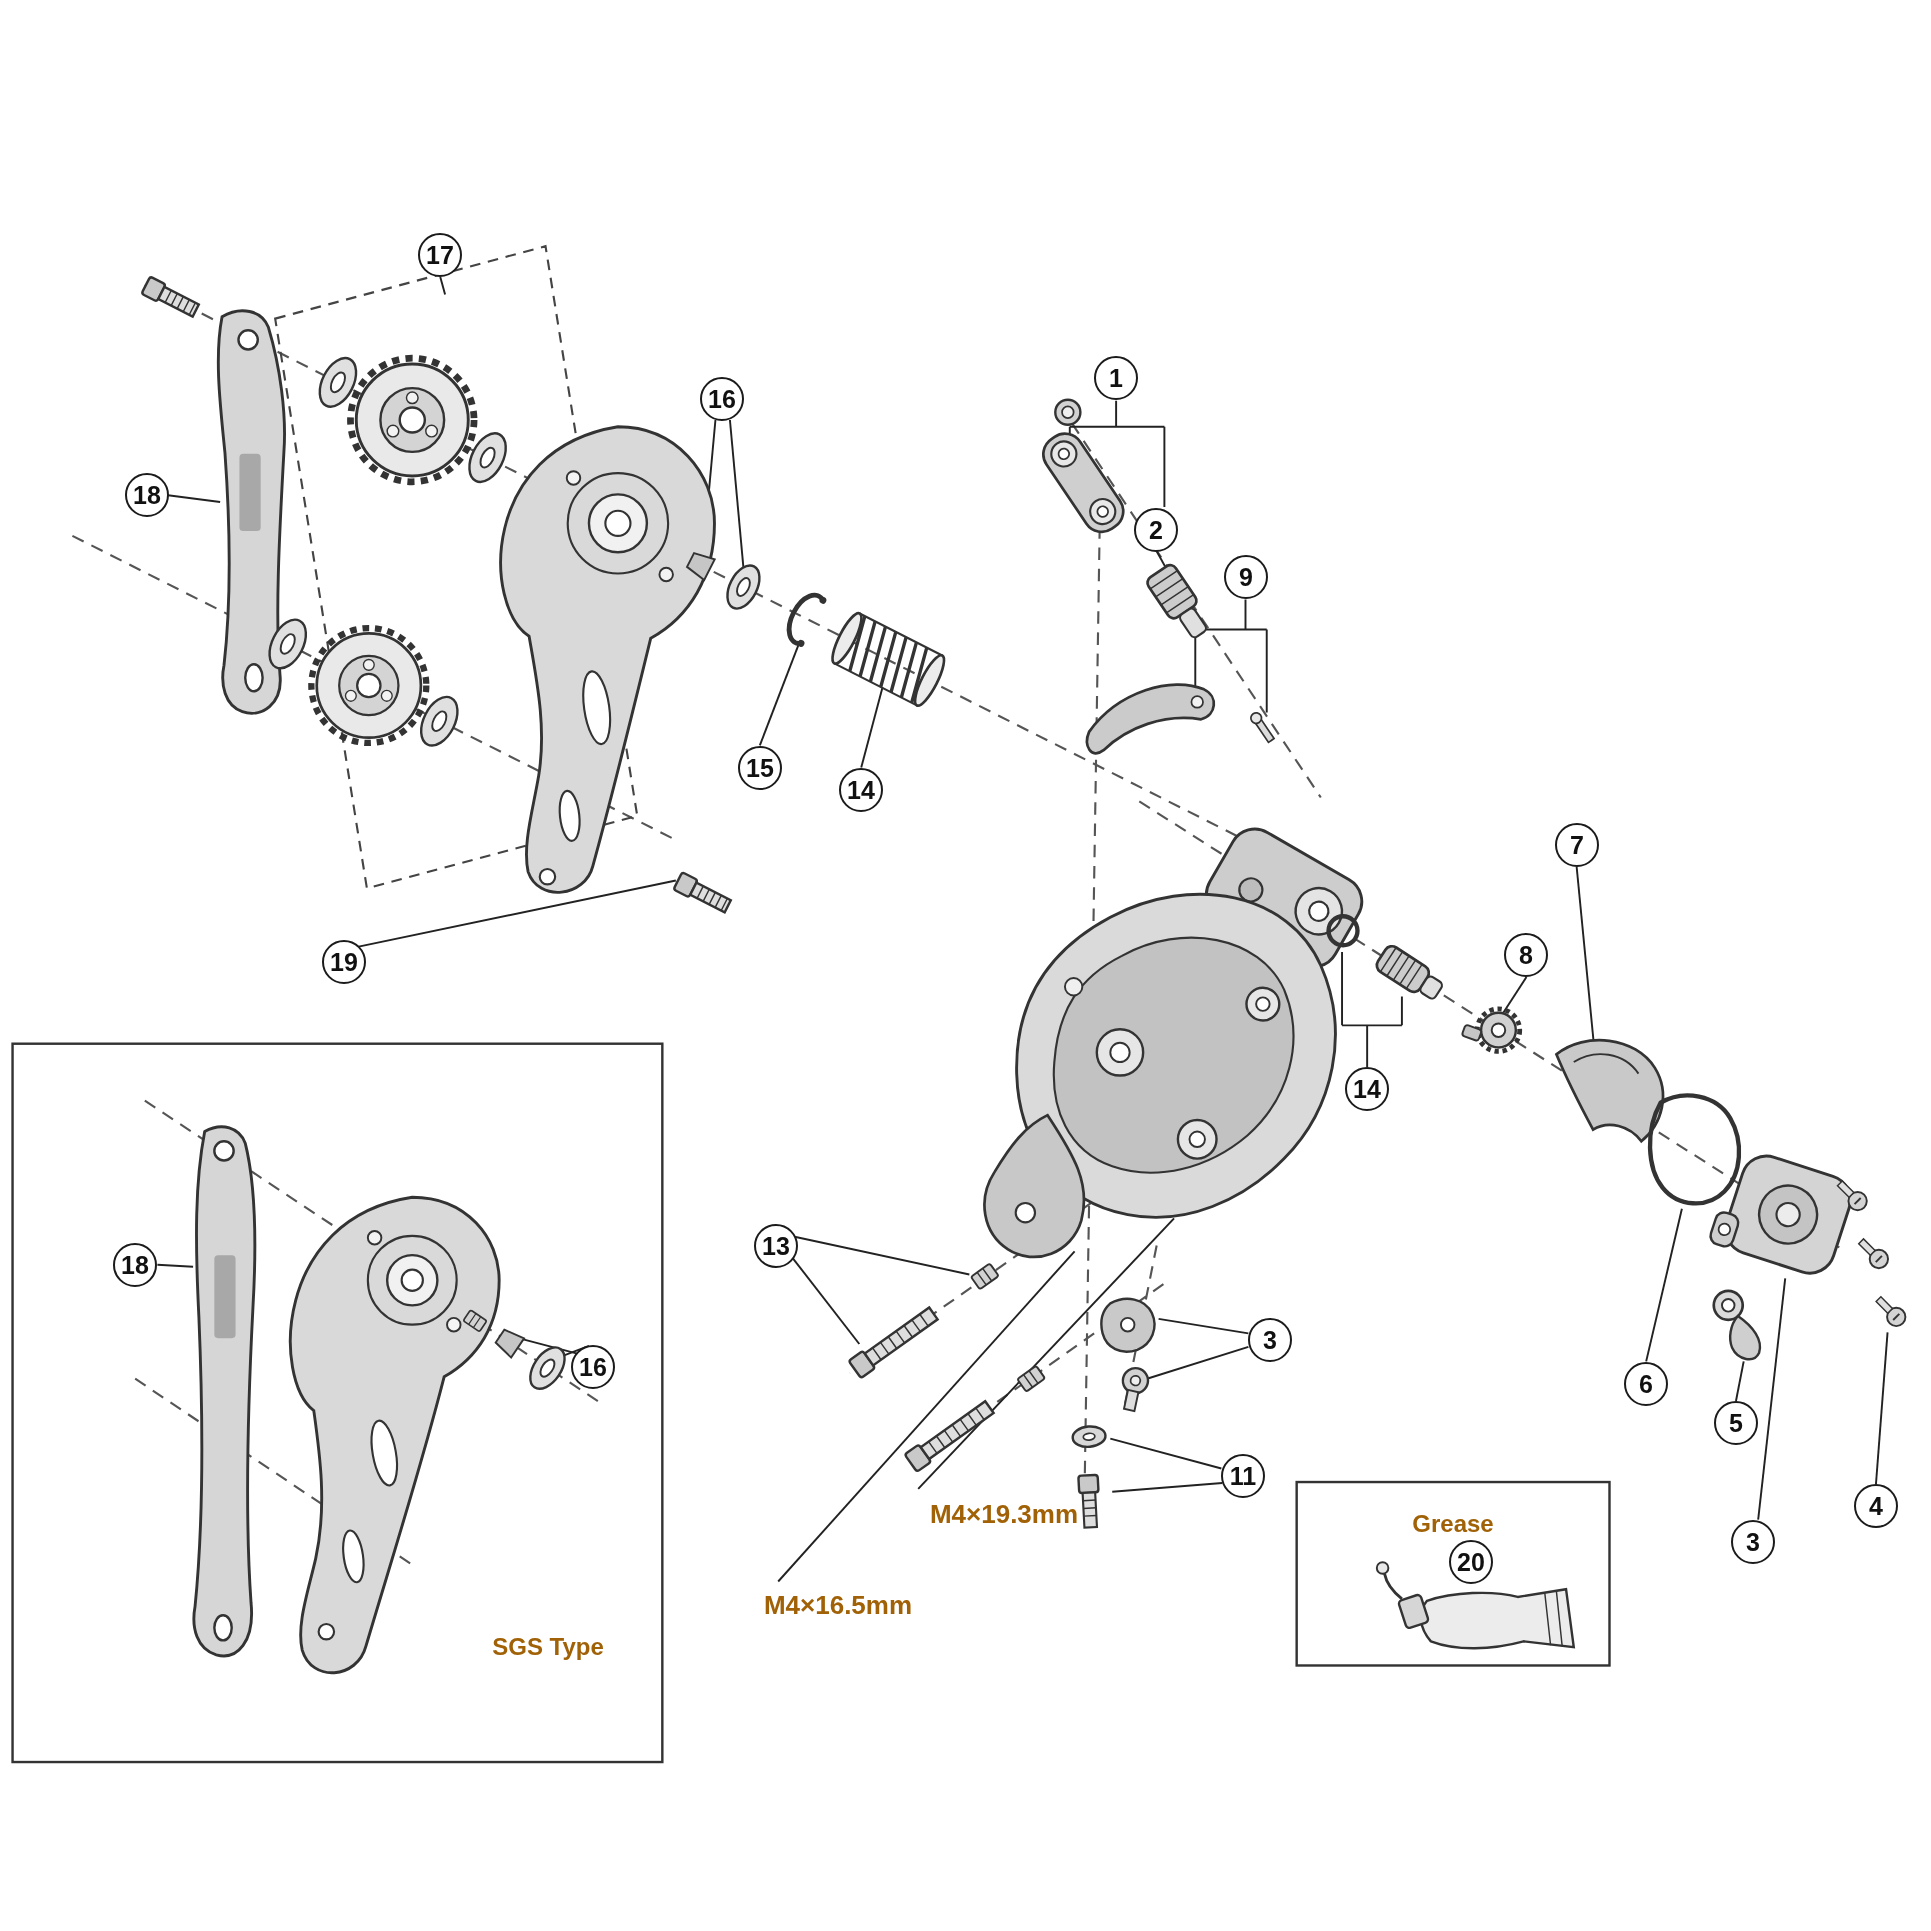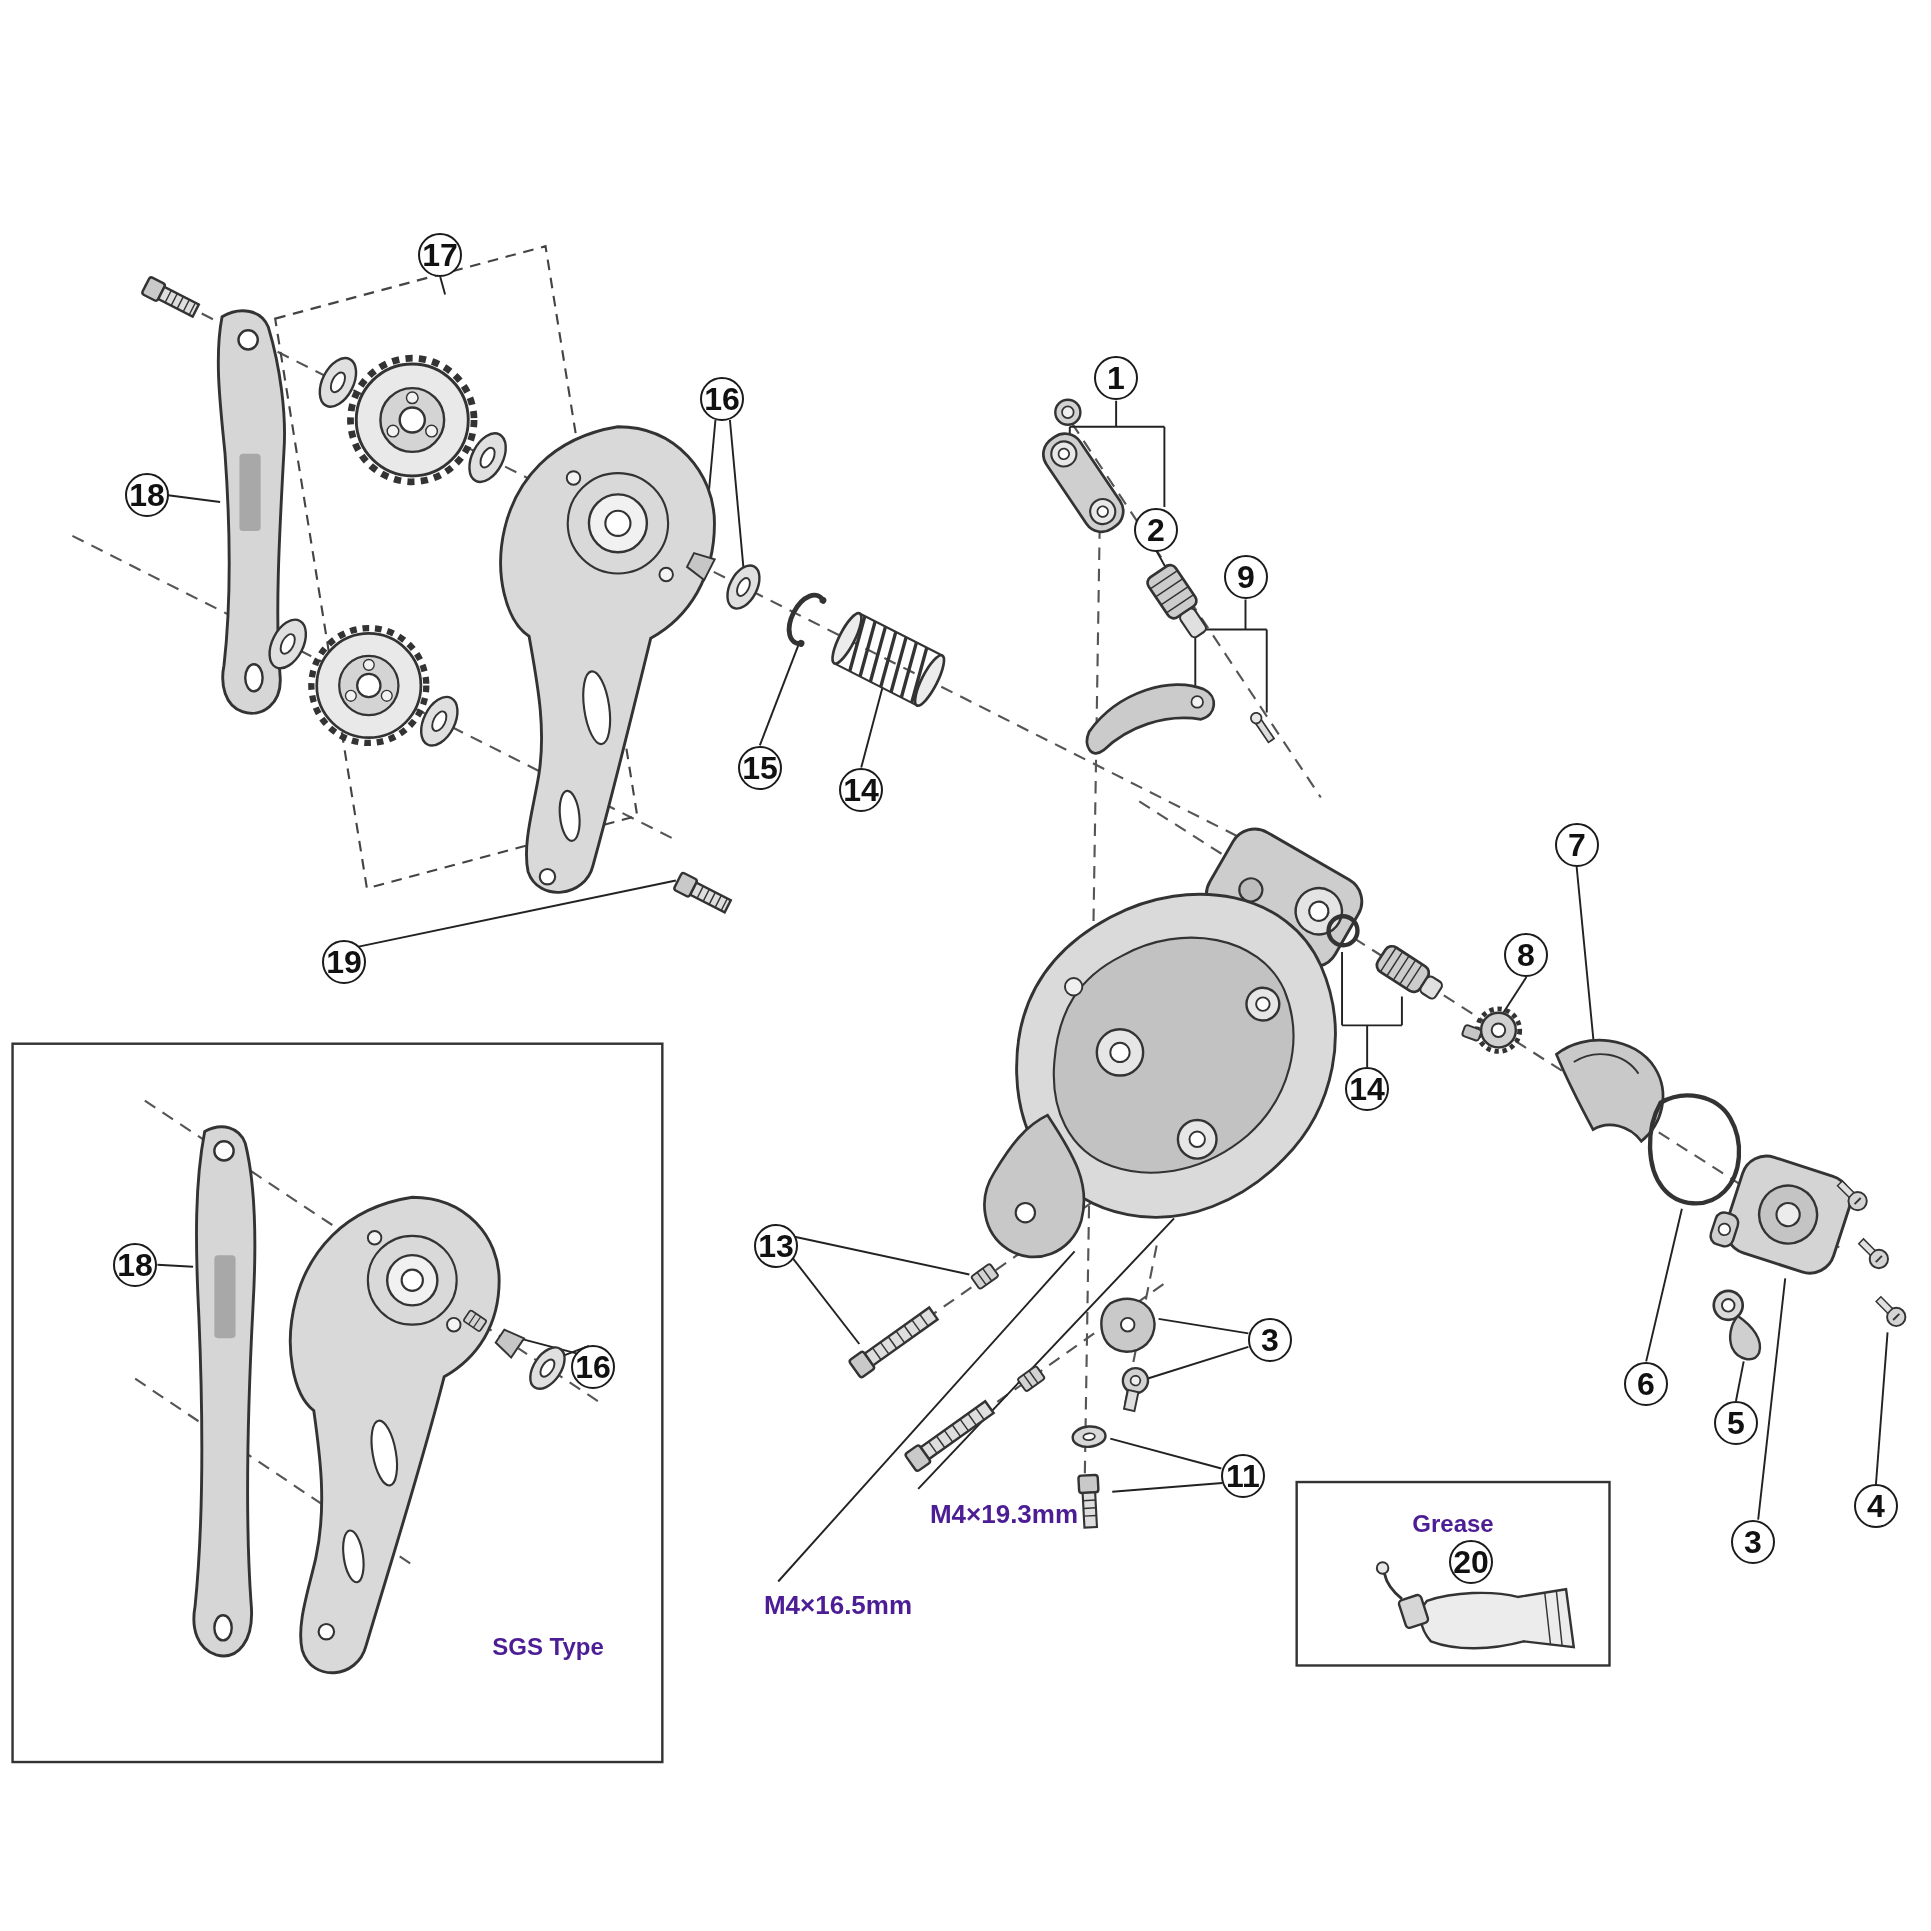--- a/index.html
+++ b/index.html
@@ -4,23 +4,23 @@
 <style>
   html,body{margin:0;padding:0;background:#fff;}
   body{width:1931px;height:1931px;font-family:"Liberation Sans",sans-serif;}
   .stage{position:relative;width:1931px;height:1931px;background:#fff;overflow:hidden;}
   svg.diagram{position:absolute;left:0;top:0;}
   .callout{
     position:absolute;width:44px;height:44px;box-sizing:border-box;
     transform:translate(-50%,-50%);
     border:2.9px solid #1b1b1b;border-radius:50%;background:#fff;
     display:flex;align-items:center;justify-content:center;
-    font-size:32px;font-weight:bold;color:#111;line-height:1;
+    font-size:25px;font-weight:bold;color:#111;line-height:1;
   }
-  .lbl{position:absolute;transform:translate(-50%,-50%);color:#4c1d95;white-space:nowrap;}
+  .lbl{position:absolute;transform:translate(-50%,-50%);color:#a16207;white-space:nowrap;}
   .lbl-bold{font-weight:bold;font-size:24px;}
   .lbl-dim{font-weight:600;font-size:26px;}
 </style>
 </head>
 <body>
 
 <div class="stage">
 
 <svg class="diagram" width="1931" height="1931" viewBox="0 0 2000 2000" xmlns="http://www.w3.org/2000/svg">
   <defs>

